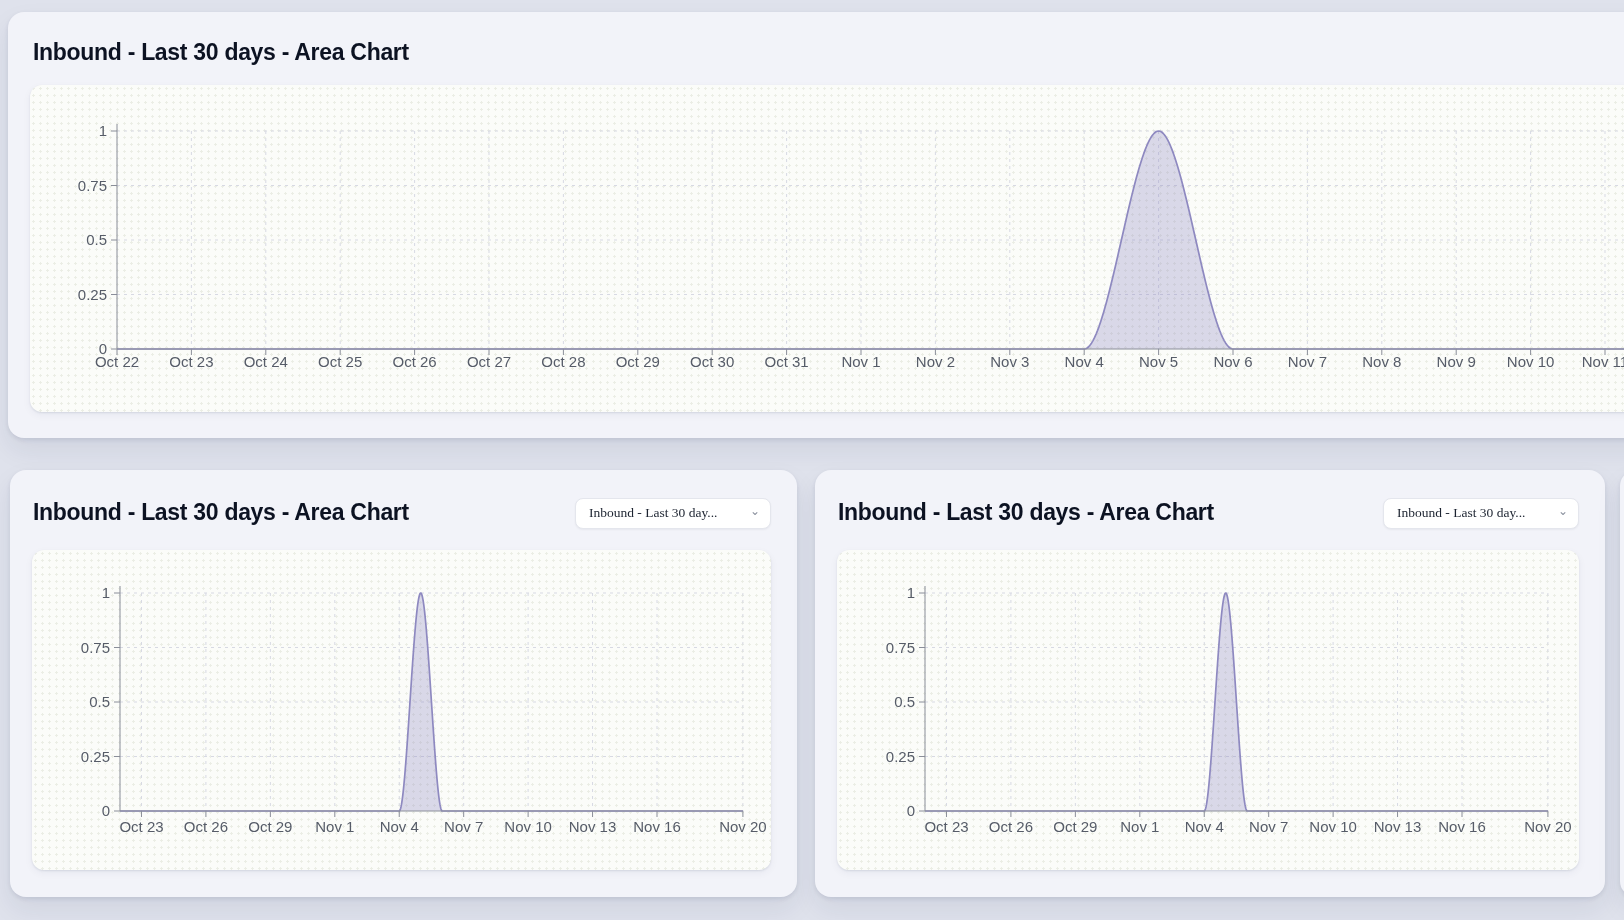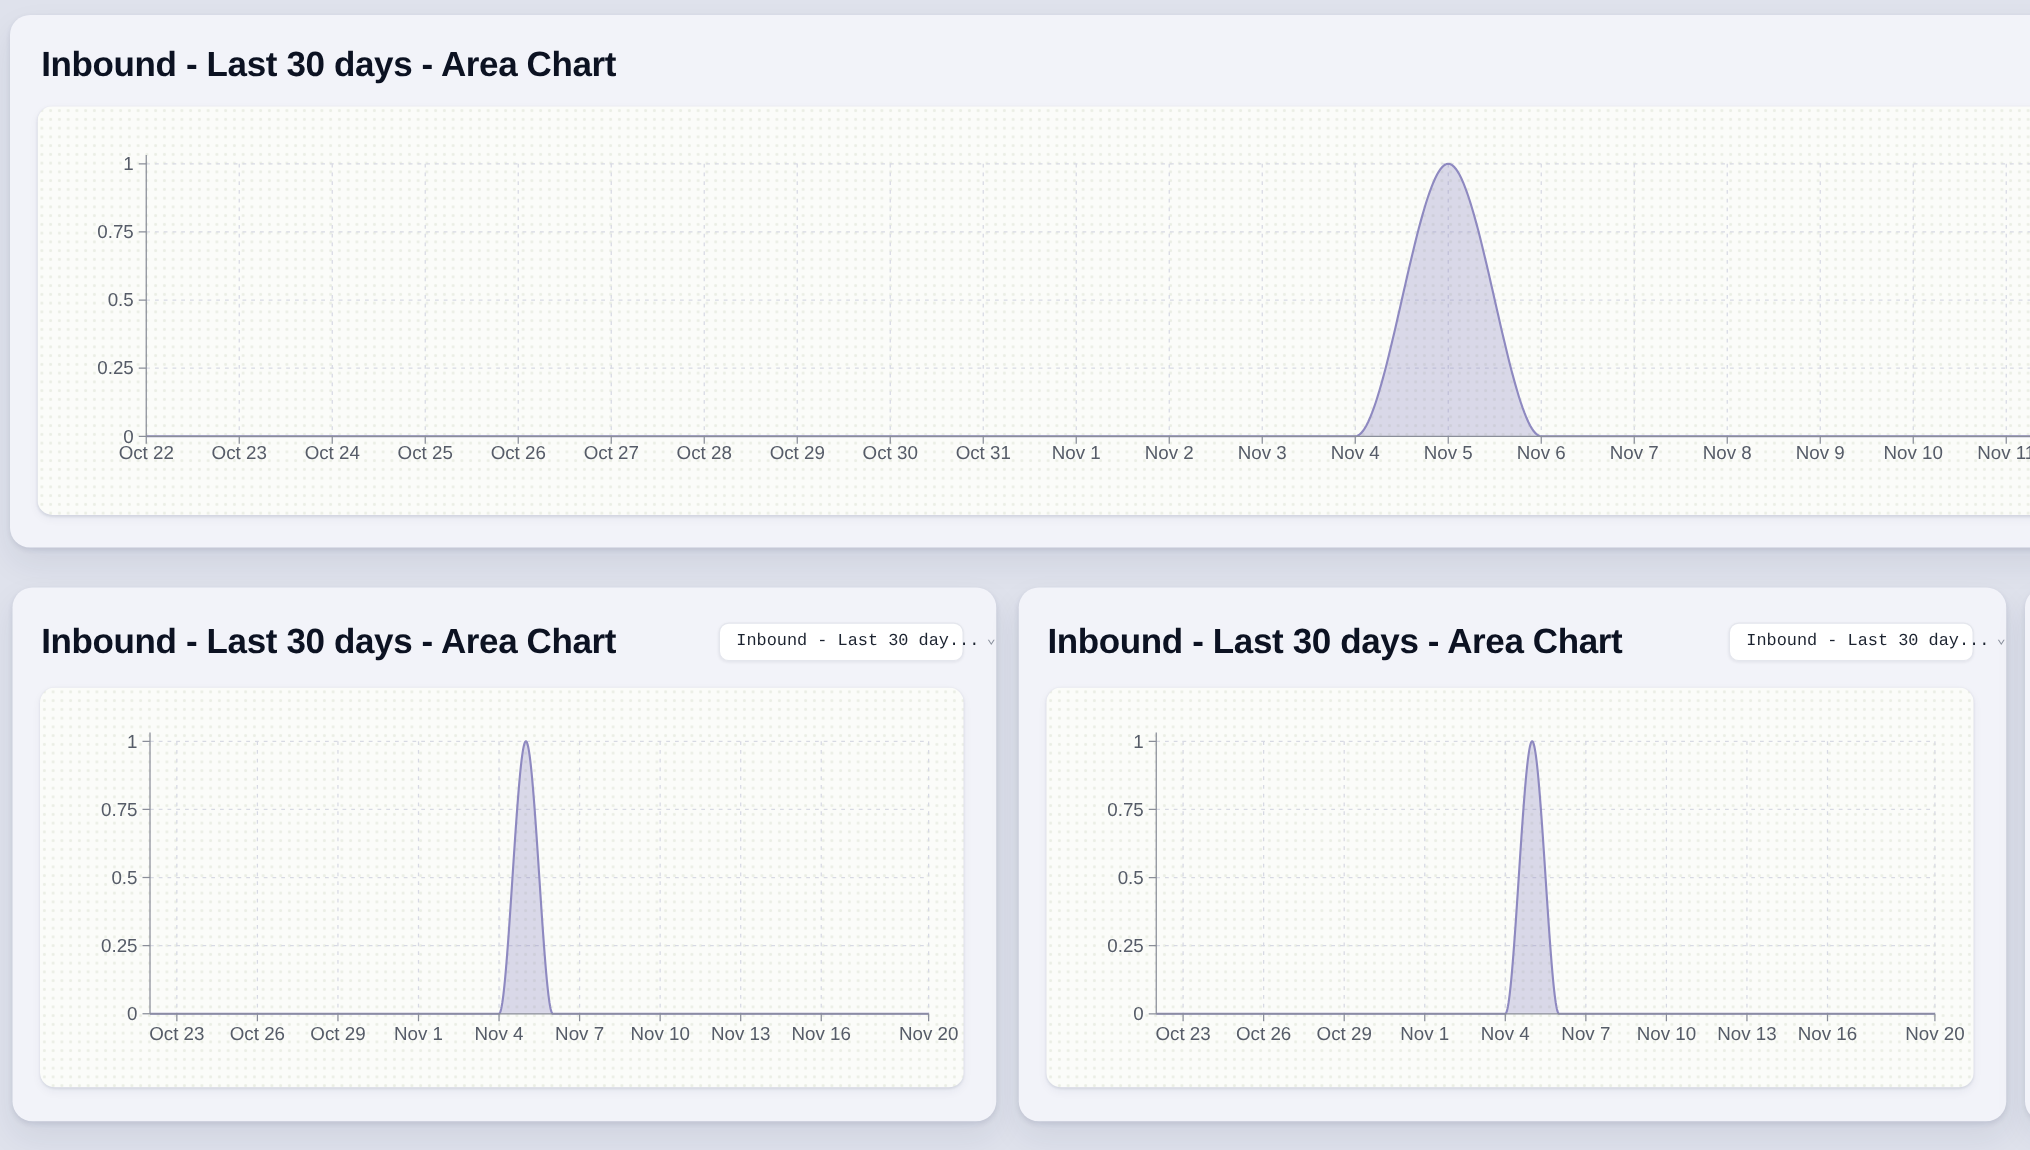--- a/index.html
+++ b/index.html
@@ -13,21 +13,21 @@
     background:#f2f3f9;
     border-radius:16px;
     box-shadow:0 2px 4px rgba(25,35,80,.10), 0 12px 26px rgba(25,35,80,.08);
     box-sizing:border-box;
   }
   .card-header{
     display:flex;align-items:center;justify-content:space-between;
     box-sizing:border-box;
   }
   .card-title{
-    margin:0;font-size:28px;font-weight:700;color:#0c1222;letter-spacing:-.3px;
+    margin:0;font-size:23px;font-weight:700;color:#0c1222;letter-spacing:-.3px;
     line-height:1.1;
   }
   .panel{
     background-color:#fbfcf9;
     background-image:radial-gradient(rgba(150,165,125,.16) 1px, transparent 1.3px);
     background-size:7px 7px;
     border-radius:12px;
     box-shadow:0 1px 2px rgba(20,30,70,.10), 0 3px 8px rgba(20,30,70,.05);
     overflow:hidden;
   }
@@ -44,21 +44,21 @@
   #card-br .panel{width:742px;}
   
   #card-sliver{left:1620px;top:470px;width:40px;height:427px;}
   
   .dropdown{
     display:flex;align-items:center;justify-content:space-between;
     width:196px;height:31px;box-sizing:border-box;
     background:#ffffff;border:1px solid #e4e6ed;border-radius:8px;
     padding:0 10px 0 13px;cursor:pointer;
     box-shadow:0 1px 2px rgba(16,24,40,.05);
-    font-family:Liberation Mono, monospace;
+    font-family:Liberation Serif, serif;
   }
   .dropdown-value{font-size:13.5px;color:#1c2330;white-space:nowrap;}
   .chevron{font-size:12px;color:#8b919e;line-height:1;margin-left:6px;transform:translateY(-2px);}
   svg text{font-family:"Liberation Sans", sans-serif;}
 </style>
 </head>
 <body>
 
 <section class="card" id="card-top">
   <div class="card-header">

